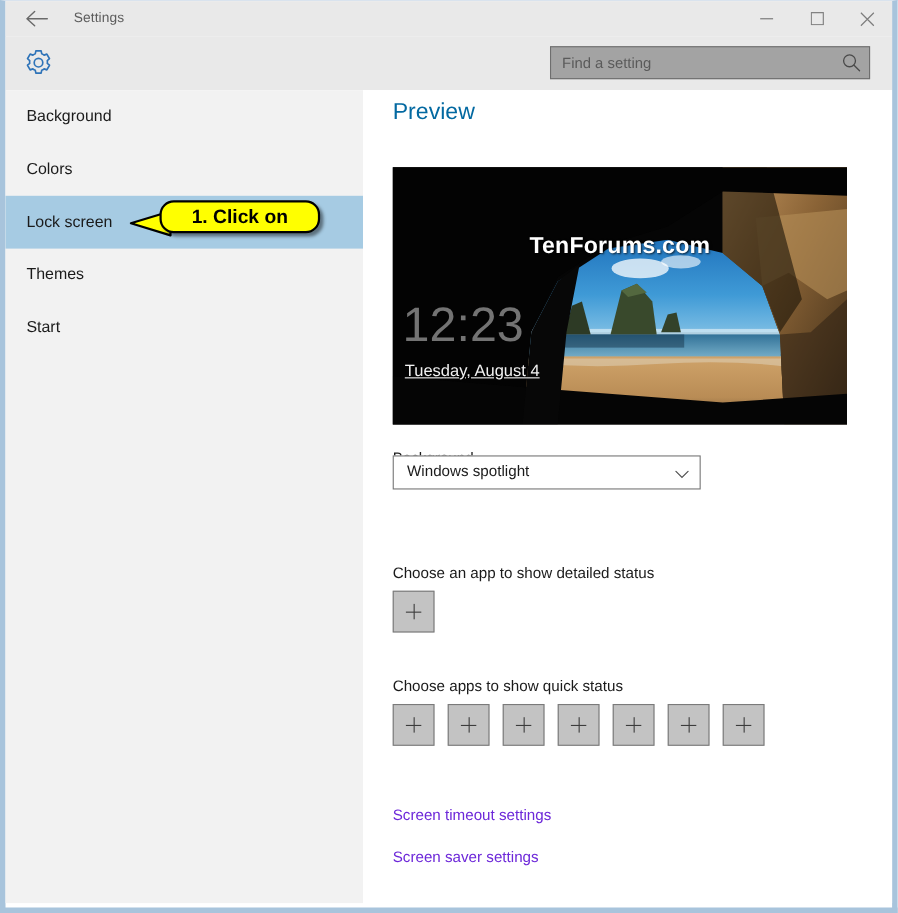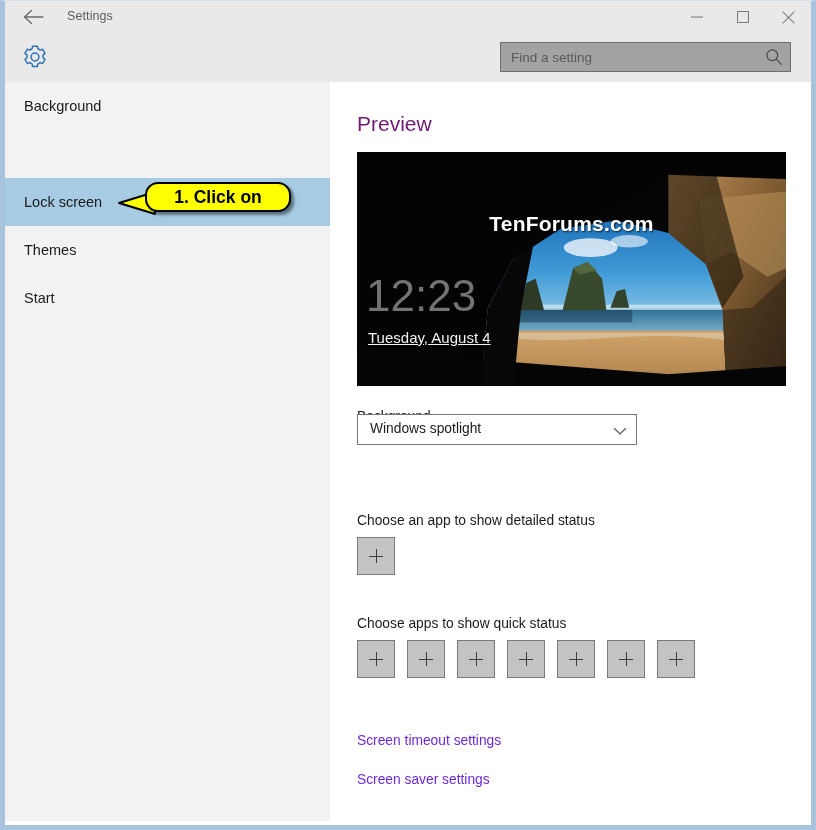--- a/index.html
+++ b/index.html
@@ -141,34 +141,33 @@
     box-sizing: border-box;
     font-size: 14.5px;
     color: #1b1b1b;
     cursor: pointer;
   }
   .nav-item.selected { background: #a6cbe3; }
 
   
   #preview-label {
     position: absolute;
-    left: 27px; top: 30px;
+    left: 27px; top: 8px;
     font-size: 21px;
-    color: #701a75;
+    color: #0369a1;
     font-weight: 400;
   }
 
   
   #preview-img {
     position: absolute;
     left: 27px; top: 70px;
     width: 413px; height: 234px;
     overflow: hidden;
     background: #000;
-    padding-left: 16px;
   }
   .ls-scene { position:absolute; inset:0; }
   #ls-watermark {
     position: absolute;
     left: 0; right: 0;
     top: 60px;
     text-align: center;
     font-size: 21px;
     font-weight: bold;
     color: #ffffff;
@@ -324,20 +323,23 @@
           <circle cx="7.3" cy="7.3" r="5.4" fill="none" stroke="#4a4a4a" stroke-width="1.2"></circle>
           <path d="M11.4 11.4 L16.4 16.4" stroke="#4a4a4a" stroke-width="1.2" stroke-linecap="round"></path>
         </svg>
       </span>
     </div>
   </div>
 
   <div id="sidebar">
     <div class="nav-item" style="top:0px;">
         <span>Background</span>
+      </div>
+    <div class="nav-item" style="top:48px;">
+        <span>Colors</span>
       </div>
     <div class="nav-item selected" style="top:96px;">
         <span>Lock screen</span>
       </div>
     <div class="nav-item" style="top:144px;">
         <span>Themes</span>
       </div>
     <div class="nav-item" style="top:192px;">
         <span>Start</span>
       </div>

